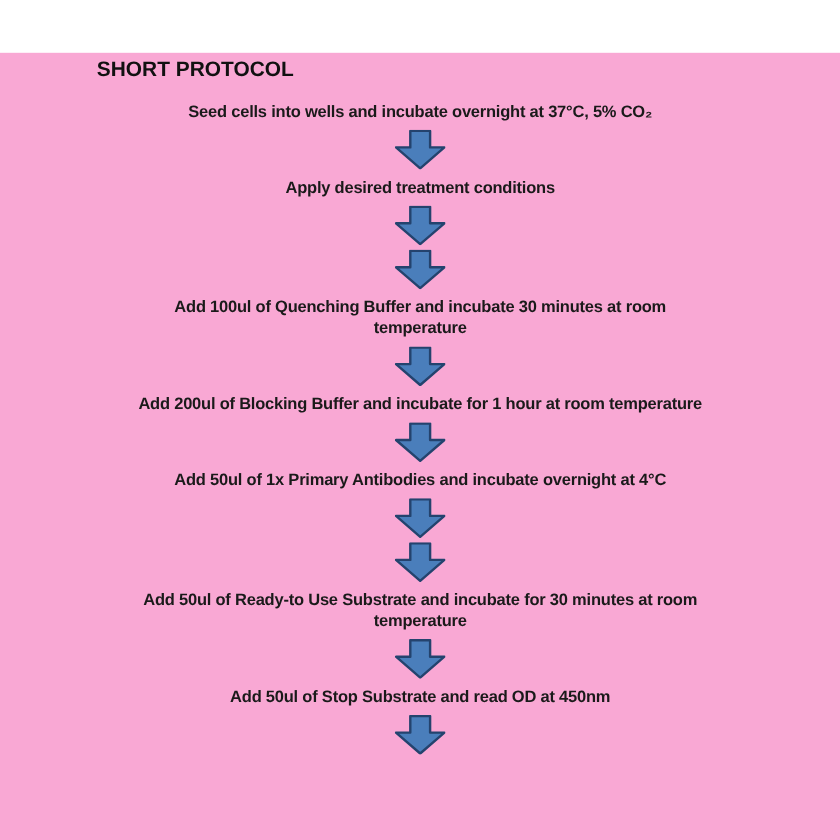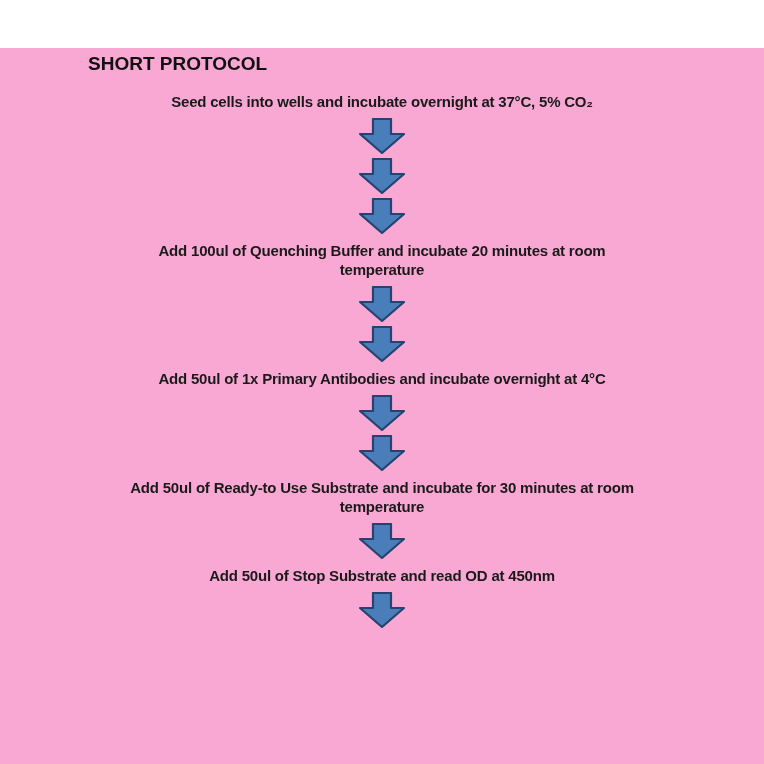--- a/index.html
+++ b/index.html
@@ -60,37 +60,39 @@
   <h1 class="title">SHORT PROTOCOL</h1>
 
   <div class="flow">
 
     <div class="step">Seed cells into wells and incubate overnight at 37°C, 5% CO₂</div>
 
     <svg class="arrow" width="46" height="36" viewBox="0 0 46 36">
       <polygon points="14,1 32,1 32,16 45,16 23,35 1,16 14,16" stroke-width="2.2" stroke-linejoin="round" fill="#4a7ebb" stroke="#24436e"></polygon>
     </svg>
 
+    <div class="step">Apply desired treatment conditions</div>
 
     <svg class="arrow" width="46" height="36" viewBox="0 0 46 36">
       <polygon points="14,1 32,1 32,16 45,16 23,35 1,16 14,16" stroke-width="2.2" stroke-linejoin="round" fill="#4a7ebb" stroke="#24436e"></polygon>
     </svg>
 
 
     <svg class="arrow" width="46" height="36" viewBox="0 0 46 36">
       <polygon points="14,1 32,1 32,16 45,16 23,35 1,16 14,16" stroke-width="2.2" stroke-linejoin="round" fill="#4a7ebb" stroke="#24436e"></polygon>
     </svg>
 
-    <div class="step">Add 100ul of Quenching Buffer and incubate 20 minutes at room
+    <div class="step">Add 100ul of Quenching Buffer and incubate 30 minutes at room
 temperature</div>
 
     <svg class="arrow" width="46" height="36" viewBox="0 0 46 36">
       <polygon points="14,1 32,1 32,16 45,16 23,35 1,16 14,16" stroke-width="2.2" stroke-linejoin="round" fill="#4a7ebb" stroke="#24436e"></polygon>
     </svg>
 
+    <div class="step">Add 200ul of Blocking Buffer and incubate for 1 hour at room temperature</div>
 
     <svg class="arrow" width="46" height="36" viewBox="0 0 46 36">
       <polygon points="14,1 32,1 32,16 45,16 23,35 1,16 14,16" stroke-width="2.2" stroke-linejoin="round" fill="#4a7ebb" stroke="#24436e"></polygon>
     </svg>
 
     <div class="step">Add 50ul of 1x Primary Antibodies and incubate overnight at 4°C</div>
 
     <svg class="arrow" width="46" height="36" viewBox="0 0 46 36">
       <polygon points="14,1 32,1 32,16 45,16 23,35 1,16 14,16" stroke-width="2.2" stroke-linejoin="round" fill="#4a7ebb" stroke="#24436e"></polygon>
     </svg>

